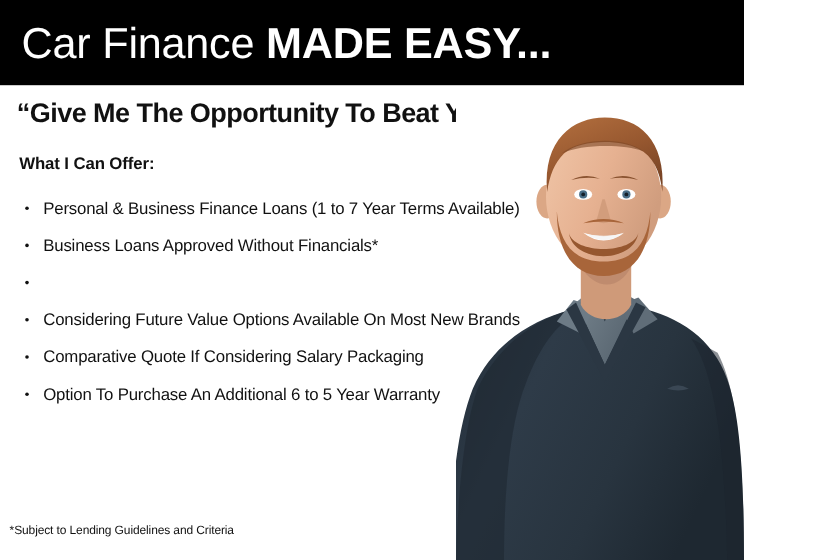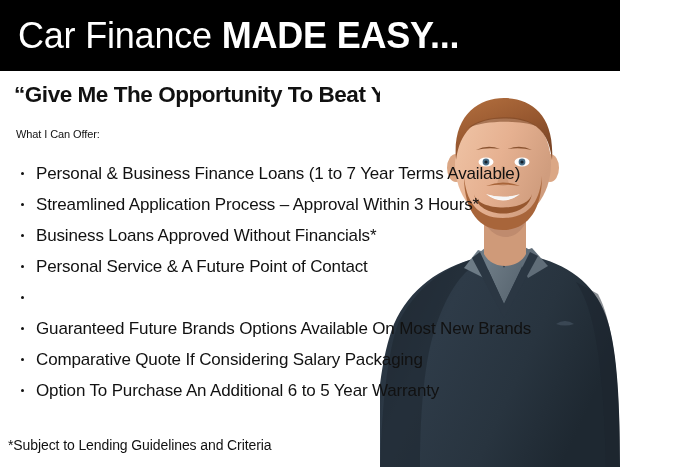--- a/index.html
+++ b/index.html
@@ -49,62 +49,62 @@
     letter-spacing: -0.45px;
     line-height: 1.12;
     white-space: nowrap;
   }
 
   
   .subhead {
     position: absolute;
     left: 16px;
     top: 128px;
-    font-size: 11px;
-    font-weight: 400;
+    font-size: 14px;
+    font-weight: 700;
     letter-spacing: -0.1px;
   }
 
   
   .bullets {
     position: absolute;
     left: 16px;
     top: 158px;
     width: 500px;
     margin: 0;
     padding: 0;
     list-style: none;
     z-index: 3;
   }
   .bullets li {
     position: relative;
     height: 31px;
     padding-left: 20px;
-    font-size: 17px;
+    font-size: 14px;
     letter-spacing: -0.15px;
     line-height: 31px;
     white-space: nowrap;
   }
   .bullets li .dot {
     position: absolute;
     left: 5px;
     top: 50%;
     width: 3.4px;
     height: 3.4px;
     margin-top: -1.7px;
     background: #111111;
     border-radius: 50%;
   }
 
   
   .disclaimer {
     position: absolute;
     left: 8px;
     top: 437px;
-    font-size: 14px;
+    font-size: 10px;
     letter-spacing: -0.1px;
     z-index: 3;
   }
 
   
   .portrait {
     position: absolute;
     right: 0;
     top: 72px;
     width: 240px;
@@ -124,25 +124,23 @@
       <span class="banner-light">Car Finance </span><span class="banner-bold">MADE EASY...</span>
     </div>
   </div>
 
   <div class="headline">“Give Me The Opportunity To Beat Your Best Quote”</div>
 
   <div class="subhead">What I Can Offer:</div>
 
   <ul class="bullets">
     <li><span class="dot"></span><span>Personal &amp; Business Finance Loans (1 to 7 Year Terms Available)</span></li>
-    <li><span class="dot"></span><span>Streamlined Application Process – Approval Within 3 Hours*</span></li>
     <li><span class="dot"></span><span>Business Loans Approved Without Financials*</span></li>
-    <li><span class="dot"></span><span>Personal Service &amp; A Future Point of Contact</span></li>
     <li><span class="dot"></span></li>
-    <li><span class="dot"></span><span>Guaranteed Future Brands Options Available On Most New Brands</span></li>
+    <li><span class="dot"></span><span>Considering Future Value Options Available On Most New Brands</span></li>
     <li><span class="dot"></span><span>Comparative Quote If Considering Salary Packaging</span></li>
     <li><span class="dot"></span><span>Option To Purchase An Additional 6 to 5 Year Warranty</span></li>
   </ul>
 
   <div class="disclaimer">*Subject to Lending Guidelines and Criteria</div>
 
   <div class="portrait">
     <svg width="240" height="395" viewBox="0 0 240 395" xmlns="http://www.w3.org/2000/svg">
       <defs>
         <linearGradient id="sweaterGrad" x1="0" y1="0" x2="1" y2="0.4">

